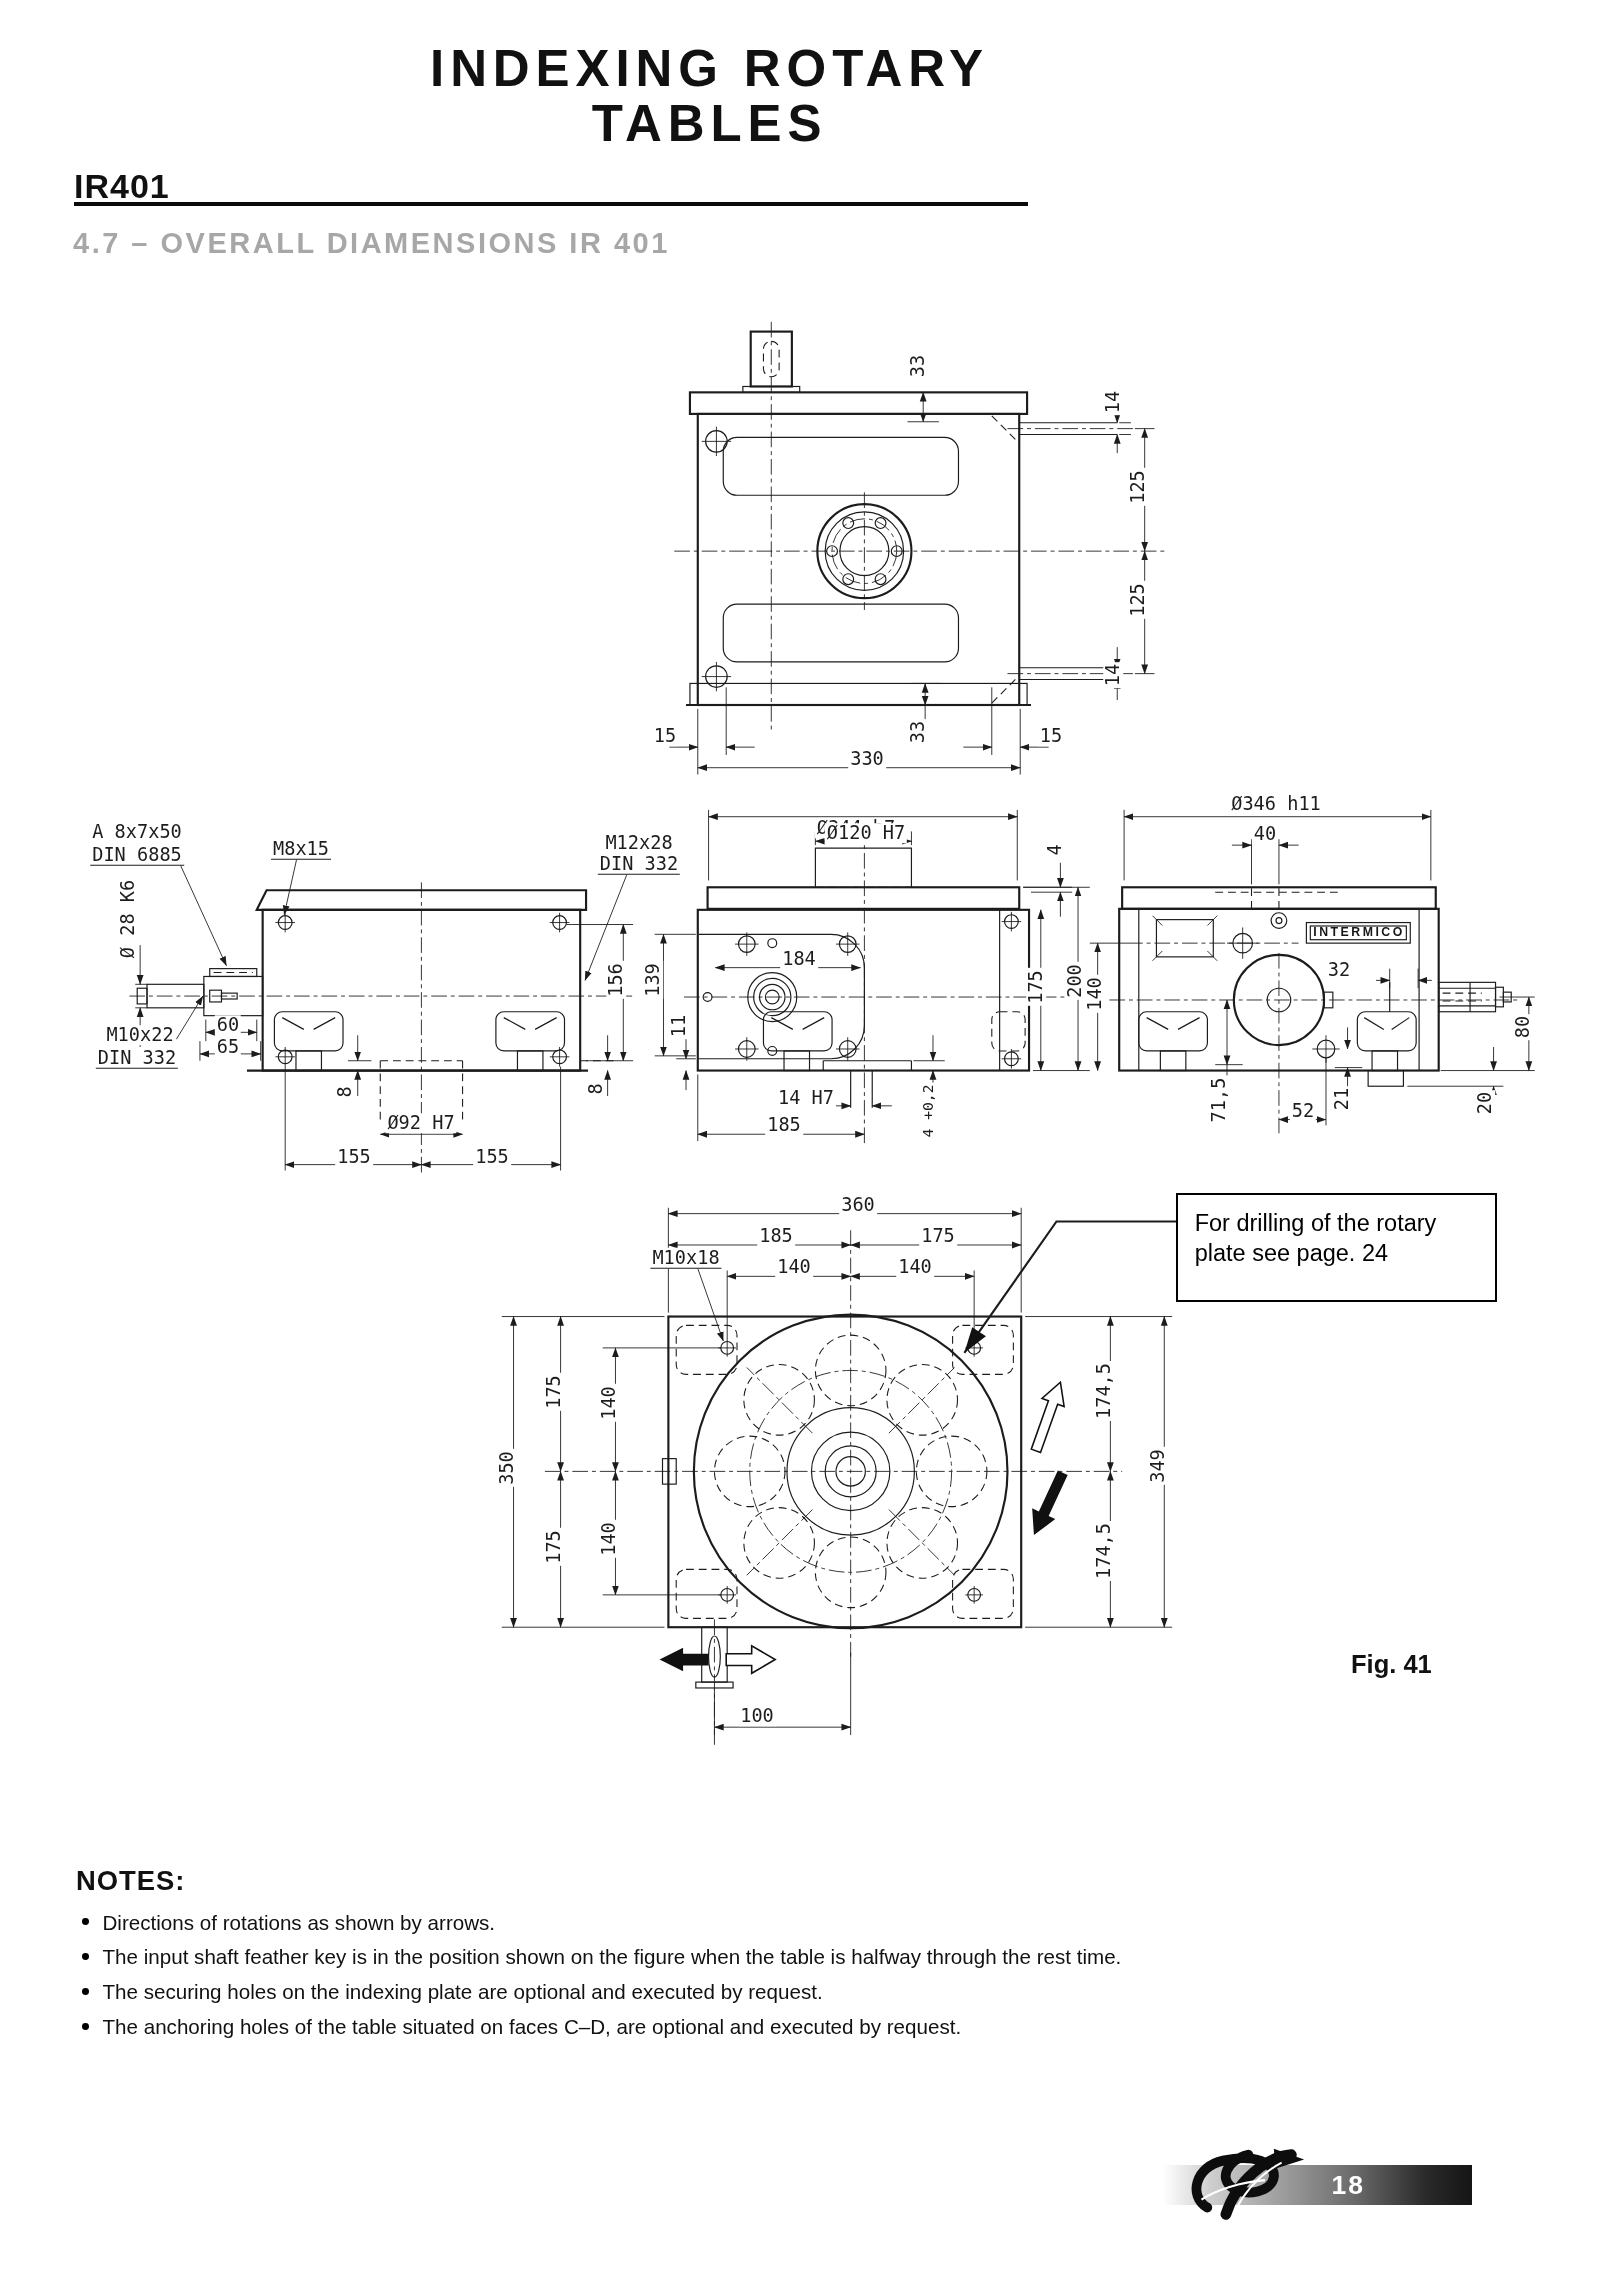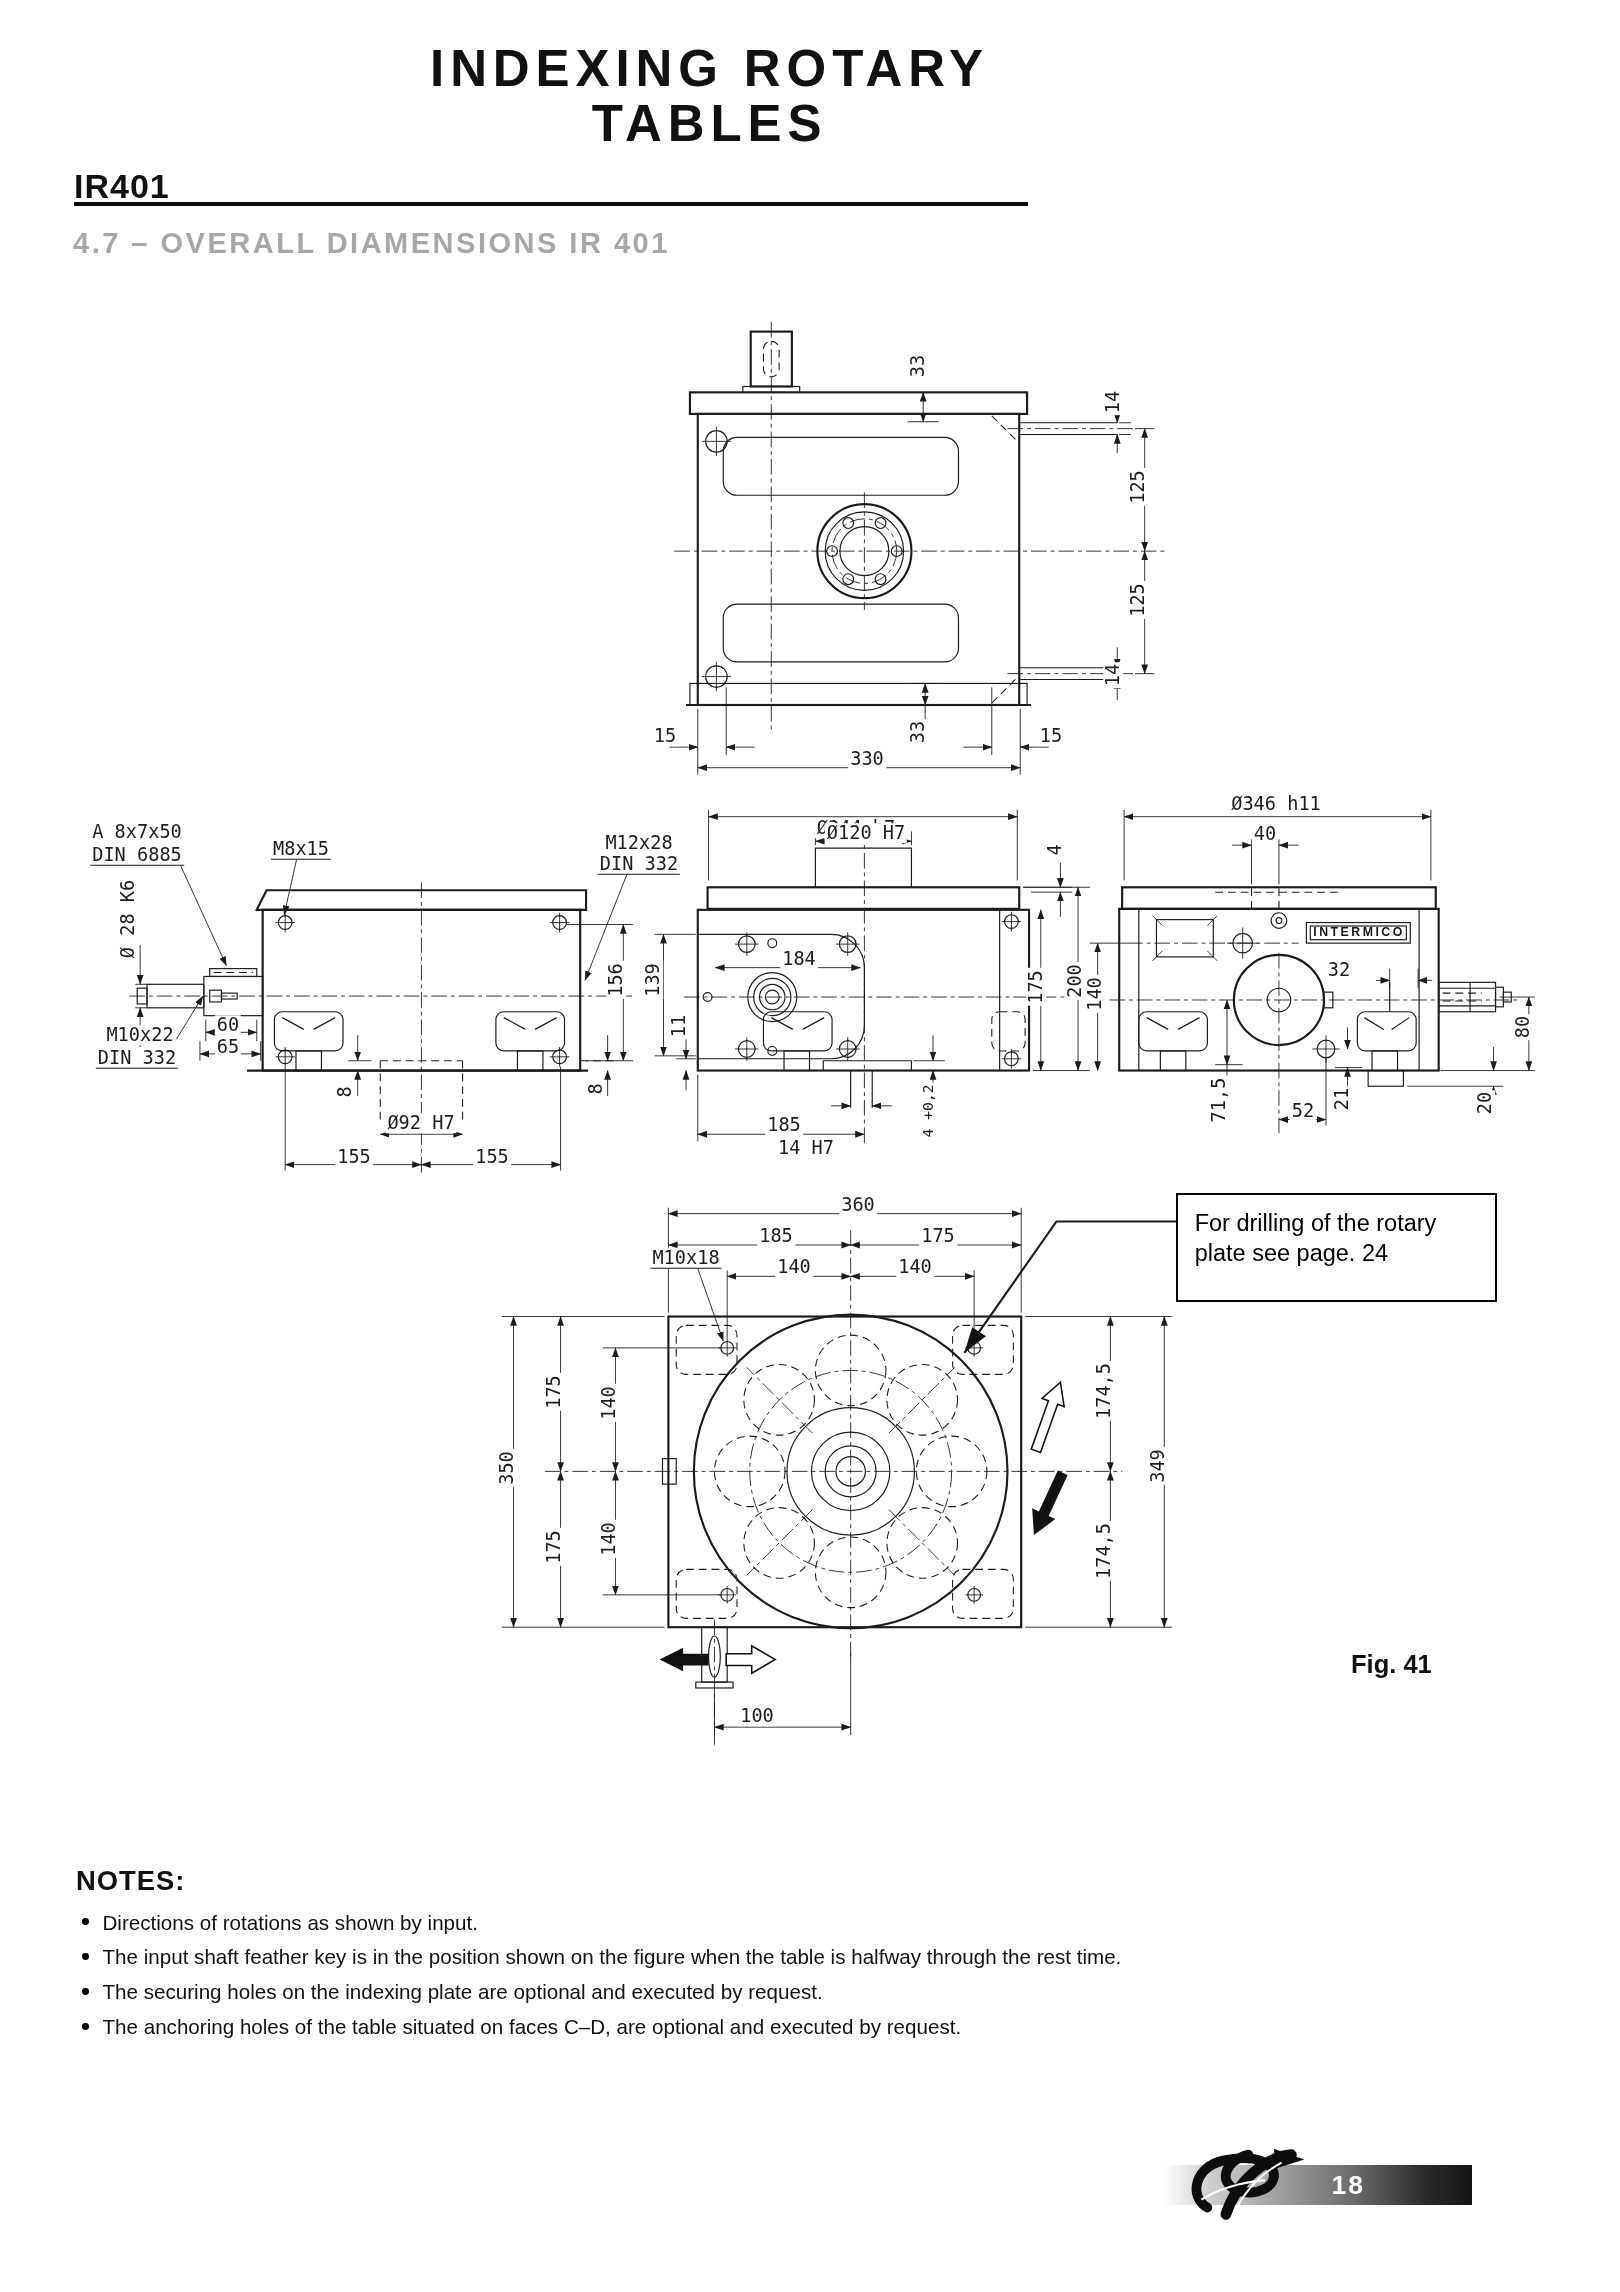--- a/index.html
+++ b/index.html
@@ -361,21 +361,21 @@
       <span class="dim-label" style="left: 596px; top: 1089px; transform: translate(-50%, -50%) rotate(-90deg);">8</span>
       <span class="dim-label" style="left: 653px; top: 980px; transform: translate(-50%, -50%) rotate(-90deg);">139</span>
       <span class="dim-label" style="left: 679px; top: 1026px; transform: translate(-50%, -50%) rotate(-90deg);">11</span>
       <span class="dim-label" style="left: 856px; top: 828px;">Ø344 h7</span>
       <span class="dim-label" style="left: 866px; top: 833px;">Ø120 H7</span>
       <span class="dim-label" style="left: 1055px; top: 850px; transform: translate(-50%, -50%) rotate(-90deg);">4</span>
       <span class="dim-label" style="left: 799px; top: 959px;">184</span>
       <span class="dim-label" style="left: 1036px; top: 987px; transform: translate(-50%, -50%) rotate(-90deg);">175</span>
       <span class="dim-label" style="left: 1075px; top: 981px; transform: translate(-50%, -50%) rotate(-90deg);">200</span>
       <span class="dim-label" style="left: 1095px; top: 994px; transform: translate(-50%, -50%) rotate(-90deg);">140</span>
-      <span class="dim-label" style="left: 806px; top: 1148px;">14 H7</span>
+      <span class="dim-label" style="left: 806px; top: 1098px;">14 H7</span>
       <span class="dim-label" style="left: 784px; top: 1125px;">185</span>
       <span class="dim-label" style="left: 928px; top: 1111px; font-size: 14.7px; transform: translate(-50%, -50%) rotate(-90deg);">4 +0,2</span>
       <span class="dim-label" style="left: 1276px; top: 804px;">Ø346 h11</span>
       <span class="dim-label" style="left: 1265px; top: 834px;">40</span>
       <span class="dim-label" style="left: 1339px; top: 970px;">32</span>
       <span class="dim-label" style="left: 1523px; top: 1027px; transform: translate(-50%, -50%) rotate(-90deg);">80</span>
       <span class="dim-label" style="left: 1219px; top: 1100px; transform: translate(-50%, -50%) rotate(-90deg);">71,5</span>
       <span class="dim-label" style="left: 1303px; top: 1111px;">52</span>
       <span class="dim-label" style="left: 1342px; top: 1099px; transform: translate(-50%, -50%) rotate(-90deg);">21</span>
       <span class="dim-label" style="left: 1485px; top: 1103px; transform: translate(-50%, -50%) rotate(-90deg);">20</span>
@@ -401,21 +401,21 @@
   <div class="note-box">
     <div>For drilling of the rotary</div>
     <div>plate see page. 24</div>
   </div>
 
   <div class="fig-caption">Fig. 41</div>
 
   <div class="notes">
     <div class="notes-heading">NOTES:</div>
     <ul class="notes-list">
-      <li>Directions of rotations as shown by input.</li>
+      <li>Directions of rotations as shown by arrows.</li>
       <li>The input shaft feather key is in the position shown on the figure when the table is halfway through the rest time.</li>
       <li>The securing holes on the indexing plate are optional and executed by request.</li>
       <li>The anchoring holes of the table situated on faces C–D, are optional and executed by request.</li>
     </ul>
   </div>
 
   <div class="footer-bar"></div>
   <svg class="footer-logo" viewBox="0 0 145 90">
     <path d="M36,66 C16,54 24,24 52,18 C84,11 106,20 104,35 C102,50 76,55 62,46 C48,37 55,18 78,12" fill="none" stroke="#0d0d0d" stroke-width="10" stroke-linecap="round"></path>
     <path d="M122,12 C97,14 66,38 55,73" fill="none" stroke="#0d0d0d" stroke-width="11" stroke-linecap="round"></path>

